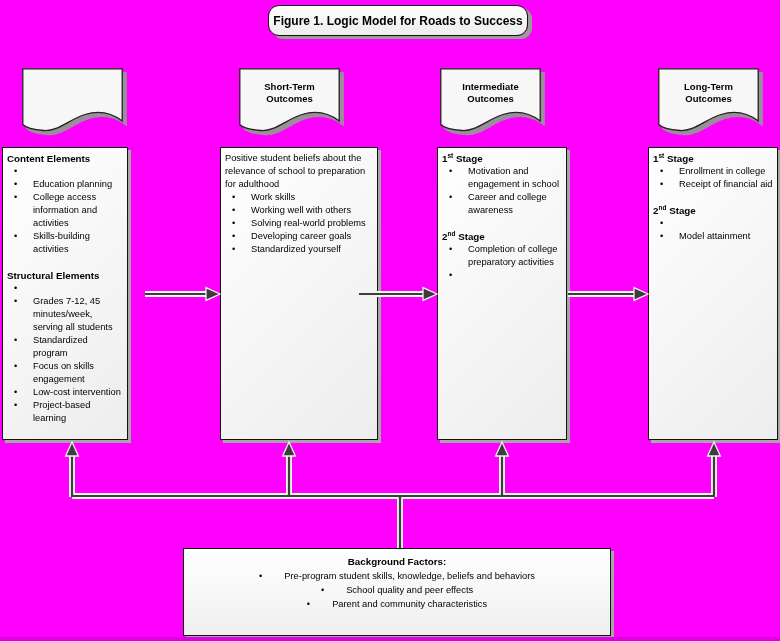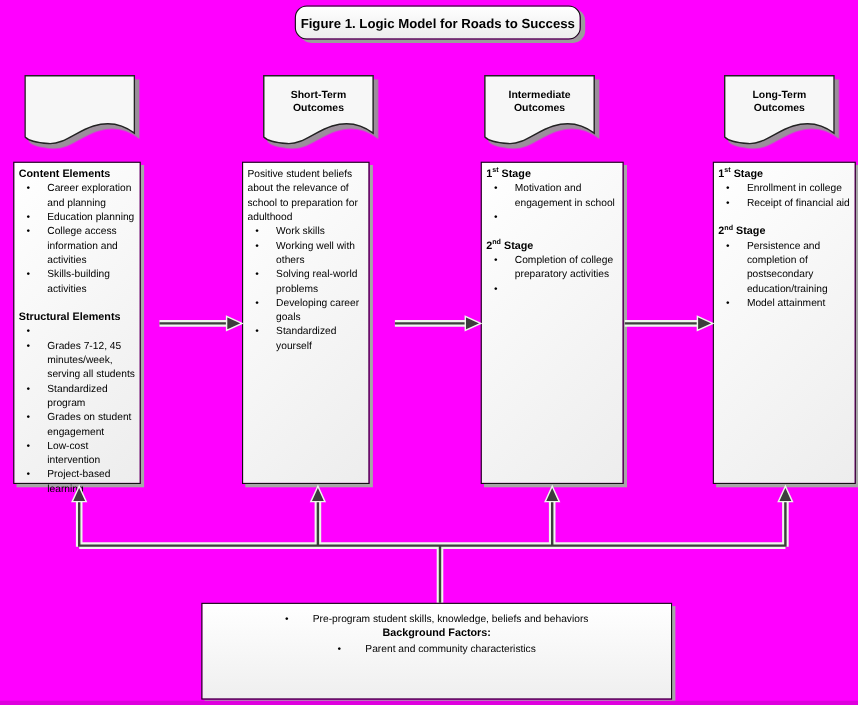--- a/index.html
+++ b/index.html
@@ -37,22 +37,22 @@
   #hdr1{left:22px}#hdr2{left:239px}#hdr3{left:440px}#hdr4{left:658px}
   
   .content-box{
     position:absolute;top:147px;height:293px;box-sizing:border-box;
     background:linear-gradient(135deg,#ffffff 0%,#ededed 100%);
     border:1.2px solid var(--box-border);
     box-shadow:3px 3px 0 var(--box-shadow);
     padding:4px 3px 2px 4px;
     font-size:9.3px;line-height:13px;
   }
-  #col1{left:12px;width:116px}
-  #col2{left:220px;width:116px}
+  #col1{left:2px;width:126px}
+  #col2{left:220px;width:158px}
   #col3{left:437px;width:130px}
   #col4{left:648px;width:130px}
   .blk-h{font-weight:bold;font-size:9.8px;}
   .blk-h sup{font-size:6.5px;line-height:0;}
   .blk-gap{height:13px;}
   .blk-b{display:flex;}
   .bullet{flex:0 0 26px;width:26px;padding-left:7px;box-sizing:border-box;}
   .btxt{flex:1;}
   
   .bg-box{
@@ -104,21 +104,20 @@
     <path d="M0.8,0.8 H100.2 V53 C89,44.5 76,42.5 63,46.5 C47,51.5 36,63.5 22,62.5 C13,61.8 4,60 0.8,56.5 Z"></path>
   </svg>
   <div class="wave-label">Long-Term
 Outcomes</div>
 </div>
 
 <div class="content-box" id="col1">
     <div class="blk blk-h">Content Elements</div>
     <div class="blk blk-b">
       <span class="bullet">•</span>
-      <span class="btxt">Career exploration and planning</span>
     </div>
     <div class="blk blk-b">
       <span class="bullet">•</span>
       <span class="btxt">Education planning</span>
     </div>
     <div class="blk blk-b">
       <span class="bullet">•</span>
       <span class="btxt">College access information and activities</span>
     </div>
     <div class="blk blk-b">
@@ -133,21 +132,21 @@
     <div class="blk blk-b">
       <span class="bullet">•</span>
       <span class="btxt">Grades 7-12, 45 minutes/week, serving all students</span>
     </div>
     <div class="blk blk-b">
       <span class="bullet">•</span>
       <span class="btxt">Standardized program</span>
     </div>
     <div class="blk blk-b">
       <span class="bullet">•</span>
-      <span class="btxt">Grades on student engagement</span>
+      <span class="btxt">Focus on skills engagement</span>
     </div>
     <div class="blk blk-b">
       <span class="bullet">•</span>
       <span class="btxt">Low-cost intervention</span>
     </div>
     <div class="blk blk-b">
       <span class="bullet">•</span>
       <span class="btxt">Project-based learning</span>
     </div>
   </div>
@@ -175,20 +174,21 @@
     </div>
   </div>
 <div class="content-box" id="col3">
     <div class="blk blk-h"><span>1</span><sup>st</sup><span> Stage</span></div>
     <div class="blk blk-b">
       <span class="bullet">•</span>
       <span class="btxt">Motivation and engagement in school</span>
     </div>
     <div class="blk blk-b">
       <span class="bullet">•</span>
+      <span class="btxt">Career and college awareness</span>
     </div>
     <div class="blk blk-gap"></div>
     <div class="blk blk-h"><span>2</span><sup>nd</sup><span> Stage</span></div>
     <div class="blk blk-b">
       <span class="bullet">•</span>
       <span class="btxt">Completion of college preparatory activities</span>
     </div>
     <div class="blk blk-b">
       <span class="bullet">•</span>
     </div>
@@ -200,21 +200,20 @@
       <span class="btxt">Enrollment in college</span>
     </div>
     <div class="blk blk-b">
       <span class="bullet">•</span>
       <span class="btxt">Receipt of financial aid</span>
     </div>
     <div class="blk blk-gap"></div>
     <div class="blk blk-h"><span>2</span><sup>nd</sup><span> Stage</span></div>
     <div class="blk blk-b">
       <span class="bullet">•</span>
-      <span class="btxt">Persistence and completion of postsecondary education/training</span>
     </div>
     <div class="blk blk-b">
       <span class="bullet">•</span>
       <span class="btxt">Model attainment</span>
     </div>
   </div>
 
 <svg class="overlay">
   <g>
     <path class="halo" d="M145,294 H208 M359,294 H425 M568,294 H636"></path>
@@ -225,18 +224,19 @@
     <polygon class="head" points="437,294 423,287.6 423,300.4"></polygon>
     <polygon class="head" points="648,294 634,287.6 634,300.4"></polygon>
     <polygon class="head" points="72,442 65.6,456 78.4,456"></polygon>
     <polygon class="head" points="289,442 282.6,456 295.4,456"></polygon>
     <polygon class="head" points="502,442 495.6,456 508.4,456"></polygon>
     <polygon class="head" points="714,442 707.6,456 720.4,456"></polygon>
   </g>
 </svg>
 
 <div class="bg-box">
+    <div class="blk blk-h">Background Factors:</div>
     <div class="blk blk-b"><span class="bullet">•</span><span class="btxt">Pre-program student skills, knowledge, beliefs and behaviors</span></div>
-    <div class="blk blk-h">Background Factors:</div>
+    <div class="blk blk-b"><span class="bullet">•</span><span class="btxt">School quality and peer effects</span></div>
     <div class="blk blk-b"><span class="bullet">•</span><span class="btxt">Parent and community characteristics</span></div>
   </div>
 
 <div class="bottom-strip"></div>
 
 </body></html>

